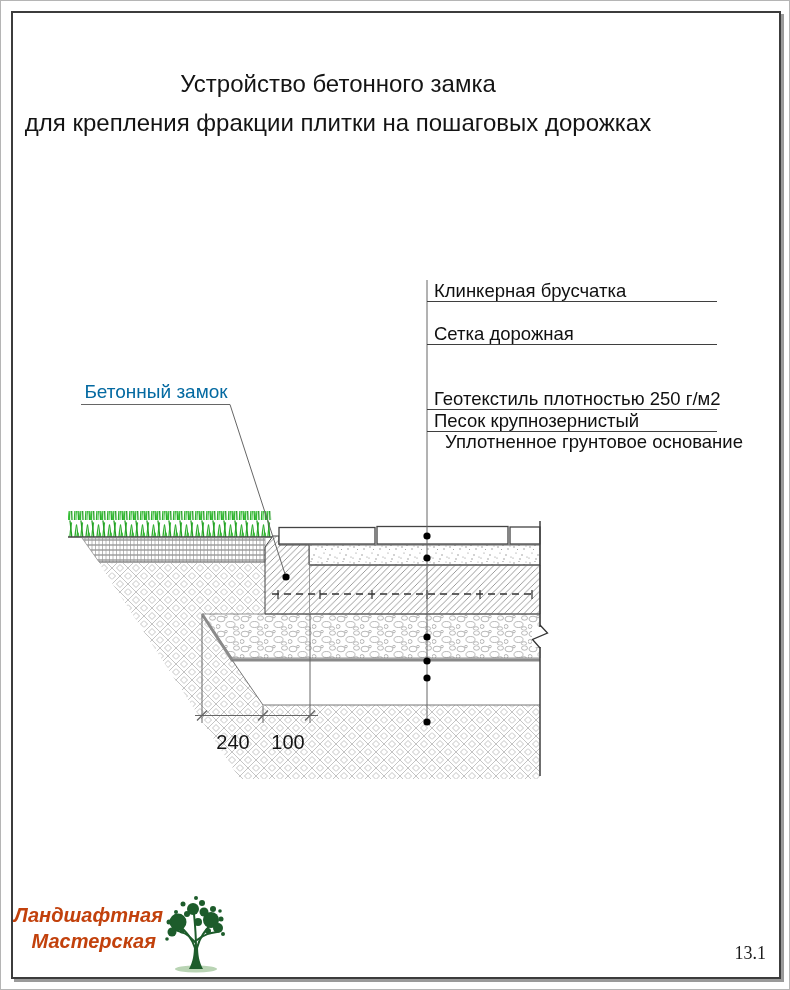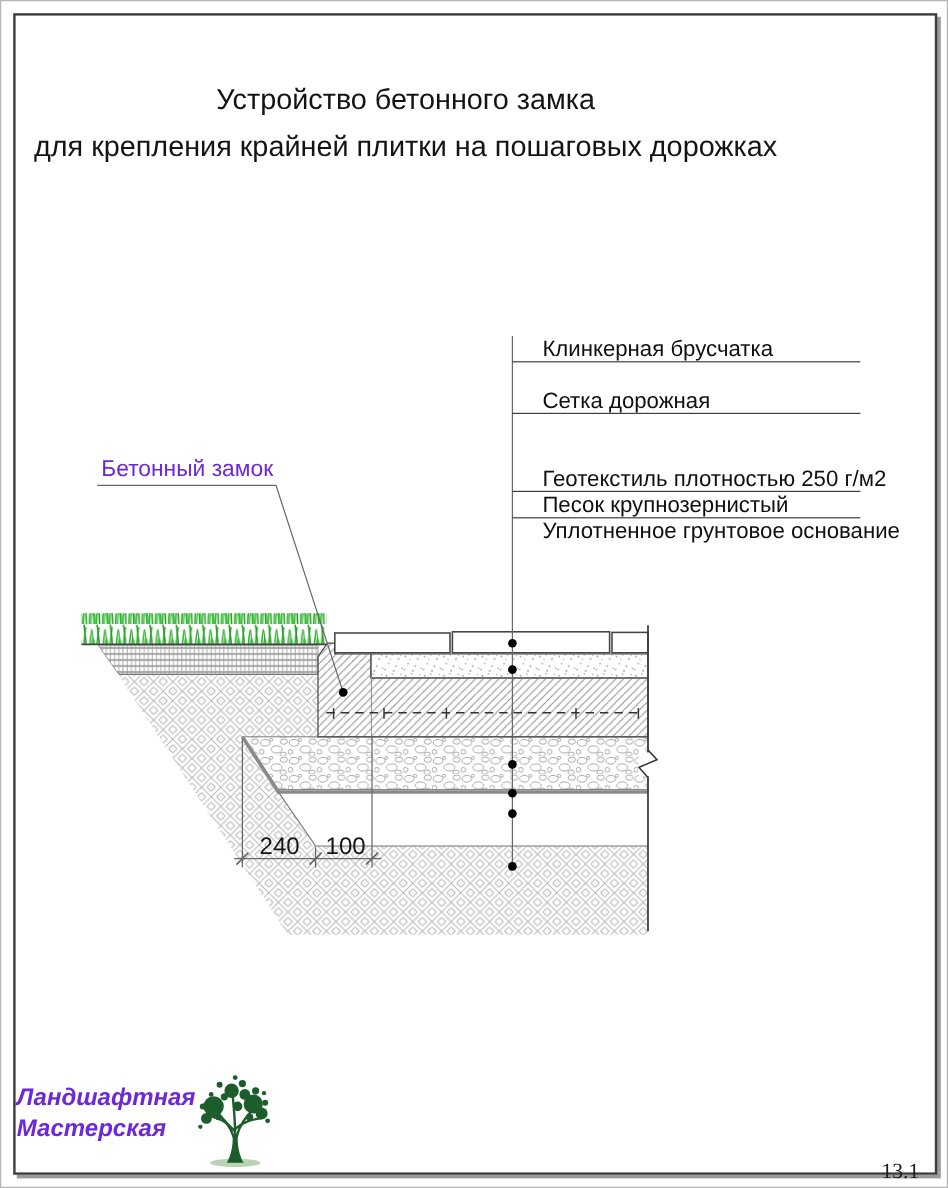--- a/index.html
+++ b/index.html
@@ -12,50 +12,50 @@
     position:absolute;left:11px;top:11px;width:766px;height:964px;
     border:2px solid #3c3c3c;box-shadow:3px 3px 0 #9a9a9a;pointer-events:none;
   }
   .title{
     position:absolute;top:64px;left:0;width:676px;text-align:center;
     font-size:24px;line-height:39px;color:#141414;
   }
   .layer-label{
     position:absolute;left:427px;width:290px;height:22px;box-sizing:border-box;
     border-bottom:1.5px solid #3f3f3f;font-size:18.5px;line-height:22px;
-    padding-left:25px;white-space:nowrap;color:#101010;
-  }
-  .layer-label.no-line{border-bottom:none;}
+    padding-left:7px;white-space:nowrap;color:#101010;
+  }
+  .layer-label.no-line{border-bottom:none;margin-left:11px;}
   .callout-label{
     position:absolute;left:81px;top:381px;width:150px;text-align:center;
-    font-size:19px;line-height:22px;white-space:nowrap;color:#6d28d9;
+    font-size:19px;line-height:22px;white-space:nowrap;color:#0369a1;
   }
   .dim-label{
-    position:absolute;width:48px;text-align:center;font-size:20px;line-height:20px;color:#141414;
+    position:absolute;width:48px;text-align:center;font-size:20px;line-height:20px;color:#141414;margin-top:36px;
   }
   .logo-text{
-    position:absolute;left:14px;top:902px;width:142px;
-    font-style:italic;font-weight:600;font-size:20px;line-height:26px;color:#6d28d9;
+    position:absolute;left:14px;top:902px;width:142px;text-align:right;
+    font-style:italic;font-weight:600;font-size:20px;line-height:26px;color:#c2410c;
   }
   .page-num{
     position:absolute;right:24px;top:943px;font-family:"Liberation Serif",serif;
-    font-size:18px;color:#1c1c1c;margin-top:23px;
+    font-size:18px;color:#1c1c1c;
   }
   svg.draw{position:absolute;left:0;top:0;}
 </style>
 </head>
 <body>
 
 <div class="page">
 
   <div class="frame"></div>
 
   <div class="title">
     <div>Устройство бетонного замка</div>
-    <div>для крепления крайней плитки на пошаговых дорожках</div>
+    <div>для крепления фракции плитки на пошаговых дорожках</div>
   </div>
 
   <svg class="draw" width="790" height="990" viewBox="0 0 790 990">
     <defs>
       <pattern id="grass" width="11" height="26" patternUnits="userSpaceOnUse">
         <g fill="none" stroke-linecap="round">
           <path d="M1.5,26 C1.5,18 0.5,12 -0.5,5" stroke="#2aa62a" stroke-width="1.3"></path>
           <path d="M3.5,26 C3.5,16 4.5,10 5.5,3" stroke="#33b833" stroke-width="1.3"></path>
           <path d="M6,26 C6,14 5,8 4,1" stroke="#259c25" stroke-width="1.3"></path>
           <path d="M8.5,26 C8.5,17 9.5,11 10.5,5" stroke="#2fb02f" stroke-width="1.3"></path>

